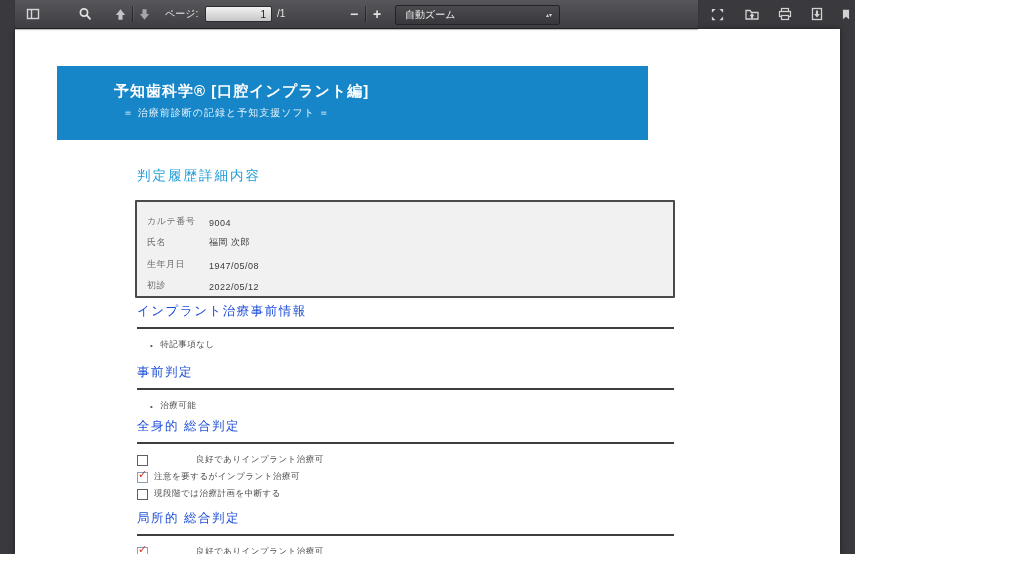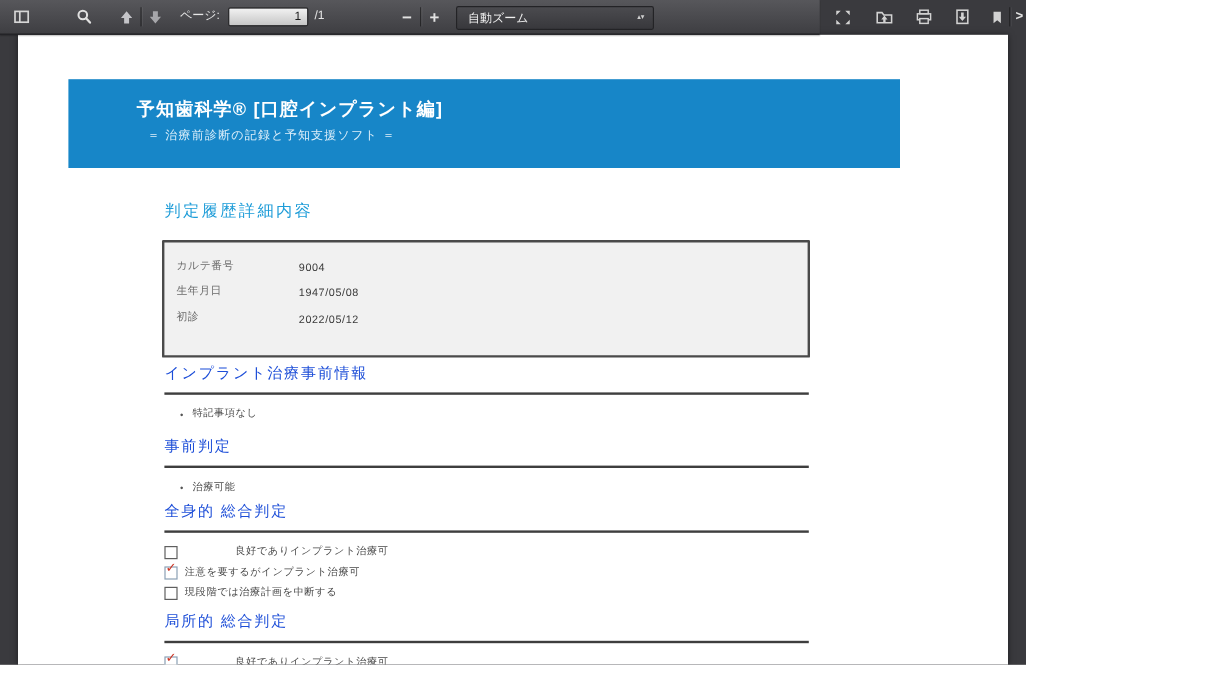--- a/index.html
+++ b/index.html
@@ -8,21 +8,21 @@
     font-family:"Liberation Sans","DejaVu Sans",sans-serif;
     -webkit-font-smoothing:antialiased;position:relative;
   }
   
   .viewer{
     position:absolute;left:0;top:0;width:855px;height:554px;
     background:#3a3a3e;overflow:hidden;
   }
   
   .toolbar{
-    position:absolute;left:0;top:0;width:683px;height:28px;
+    position:absolute;left:15px;top:0;width:683px;height:28px;
     background:linear-gradient(#57575b,#3e3e42);
     border-bottom:1px solid #1f1f22;
     box-shadow:0 1px 1px rgba(0,0,0,.25);
     z-index:5;
   }
   .tb{
     position:absolute;top:4px;height:20px;display:flex;align-items:center;
     justify-content:center;background:none;border:none;padding:0;cursor:default;
   }
   .tb svg{display:block;}
@@ -52,21 +52,21 @@
     display:flex;flex-direction:column;align-items:center;justify-content:center;
     font-size:6px;line-height:4px;color:#cfcfcf;padding-right:7px;letter-spacing:0;
   }
   .glyph-btn{color:#e2e2e2;font-size:14px;font-weight:bold;line-height:18px;}
   
   .page{
     position:absolute;left:15px;top:29px;width:825px;height:525px;
     background:#ffffff;box-shadow:0 0 5px rgba(0,0,0,.5);overflow:hidden;
   }
   .banner{
-    position:absolute;left:42px;top:37px;width:693px;height:74px;
+    position:absolute;left:42px;top:37px;width:591px;height:74px;
     background:var(--banner-blue,#1786c8);color:#ffffff;
   }
   .banner-title{
     position:absolute;left:57px;top:16px;font-size:15px;font-weight:bold;
     letter-spacing:1px;
   }
   .banner-subtitle{
     position:absolute;left:66px;top:40px;font-size:10px;color:#ddeffa;
     letter-spacing:1px;
   }
@@ -74,21 +74,21 @@
     position:absolute;left:122px;top:138px;font-size:13.5px;
     color:var(--heading-blue,#1d9cd8);letter-spacing:2px;
   }
   .info-box{
     position:absolute;left:120px;top:171px;width:536px;height:90px;
     background:#f1f1f1;border:2px solid #4a4a4a;border-radius:1px;
     padding-top:4px;box-sizing:content-box;
   }
   .info-row{display:flex;height:21.5px;align-items:flex-end;padding-left:10px;}
   .info-label{width:62px;font-size:9px;color:#6b6b6b;letter-spacing:.5px;}
-  .info-value{font-size:9px;color:#3a3a3a;letter-spacing:.5px;margin-left:40px;}
+  .info-value{font-size:9px;color:#3a3a3a;letter-spacing:.5px;}
   .section{position:absolute;left:122px;width:537px;}
   .sec-1{top:274px;}.sec-2{top:335px;}.sec-3{top:389px;}.sec-4{top:481px;}
   .sec-title{font-size:12.5px;color:#1d4ed8;letter-spacing:1.5px;}
   .sec-rule{border:none;border-top:2px solid #3e3e3e;margin:7px 0 0 0;}
   .bullet{
     display:flex;align-items:center;gap:7px;margin:10px 0 0 13px;
     font-size:8.5px;color:#4a4a4a;letter-spacing:.5px;
   }
   .bullet-dot{font-size:8px;color:#555;}
   .cbrow{display:flex;align-items:center;gap:6px;margin-top:5px;}
@@ -203,20 +203,24 @@
     </div>
 
     <div class="page-heading">判定履歴詳細内容</div>
 
     <div class="info-box">
       <div class="info-row">
         <span class="info-label">カルテ番号</span>
         <span class="info-value">9004</span>
       </div>
       <div class="info-row">
+        <span class="info-label">氏名</span>
+        <span class="info-value">福岡 次郎</span>
+      </div>
+      <div class="info-row">
         <span class="info-label">生年月日</span>
         <span class="info-value">1947/05/08</span>
       </div>
       <div class="info-row">
         <span class="info-label">初診</span>
         <span class="info-value">2022/05/12</span>
       </div>
     </div>
 
     <div class="section sec-1">

